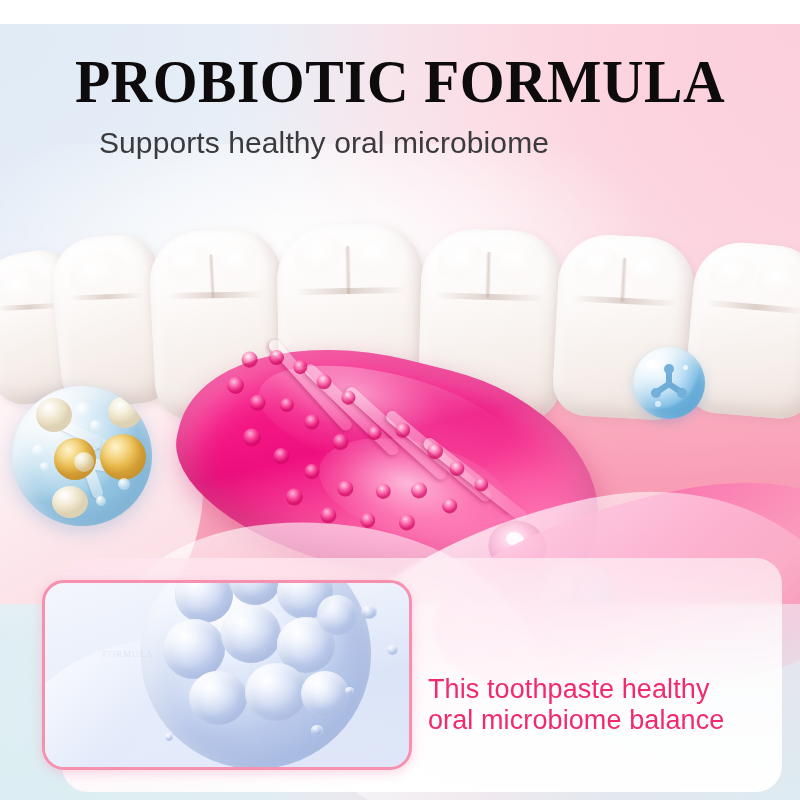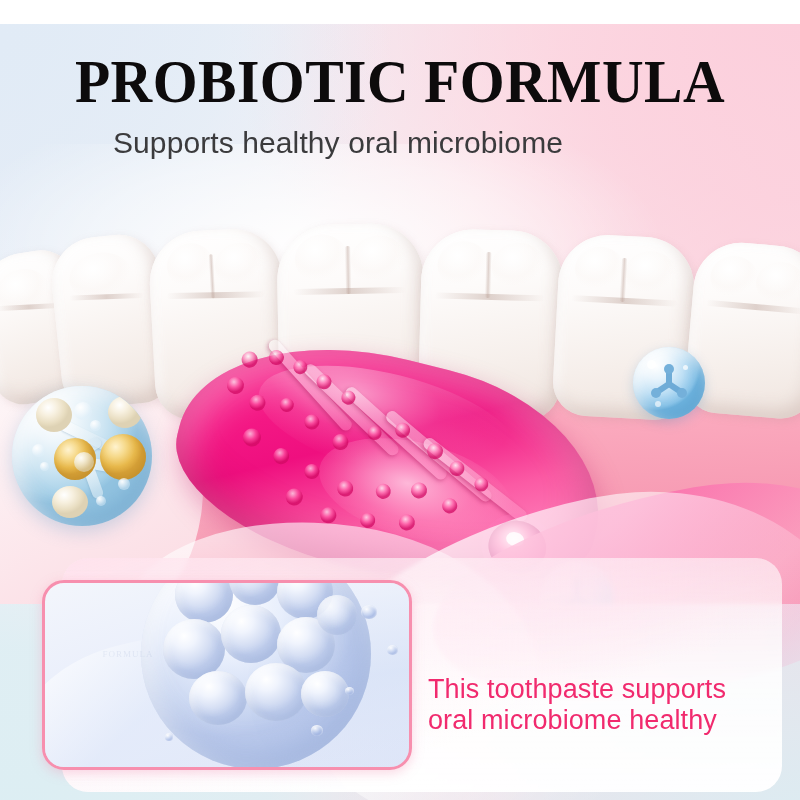--- a/index.html
+++ b/index.html
@@ -27,21 +27,21 @@
   
   .title{
     position:absolute;left:0;top:24px;width:800px;text-align:center;
     font-family:"Liberation Serif", serif;
     font-weight:700;font-size:62px;line-height:66px;
     color:#0d0b0c;letter-spacing:.5px;
     transform:scaleX(.93);transform-origin:50% 50%;
     white-space:nowrap;
   }
   .subtitle{
-    position:absolute;left:14px;top:100px;width:648px;text-align:center;
+    position:absolute;left:0;top:100px;width:648px;text-align:center;
     font-family:"Liberation Sans", sans-serif;
     font-weight:400;font-size:30px;line-height:38px;color:#3b3b3d;
     letter-spacing:.1px;white-space:nowrap;
   }
 
   
   .scene{position:absolute;left:0;top:150px;width:800px;height:430px;overflow:hidden;}
 
   .gum{
     position:absolute;left:-40px;top:150px;width:900px;height:300px;
@@ -384,16 +384,16 @@
 
     <div class="drop" style="left:316px;top:22px;width:16px;height:14px;"></div>
     <div class="drop" style="left:342px;top:62px;width:11px;height:10px;"></div>
     <div class="drop" style="left:300px;top:104px;width:9px;height:8px;"></div>
     <div class="drop" style="left:266px;top:142px;width:12px;height:11px;"></div>
     <div class="drop" style="left:120px;top:150px;width:8px;height:8px;"></div>
 
     <div class="watermark">FORMULA</div>
   </div>
 
-  <div class="pc-body">This toothpaste supports</div>
-  <div class="pc-body" style="top:681px;">oral microbiome healthy</div>
+  <div class="pc-body">This toothpaste healthy</div>
+  <div class="pc-body" style="top:681px;">oral microbiome balance</div>
 
 </div>
 
 </body></html>

